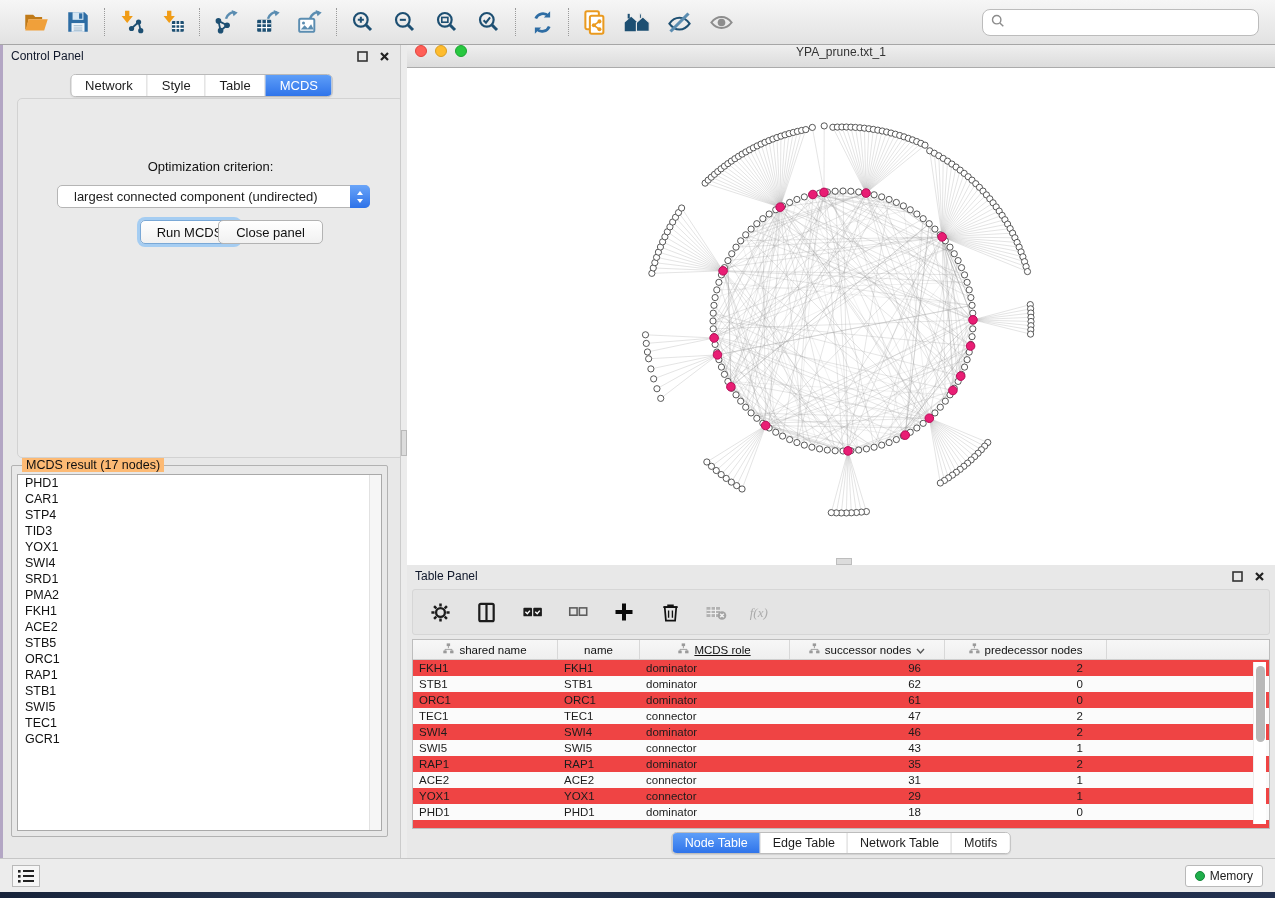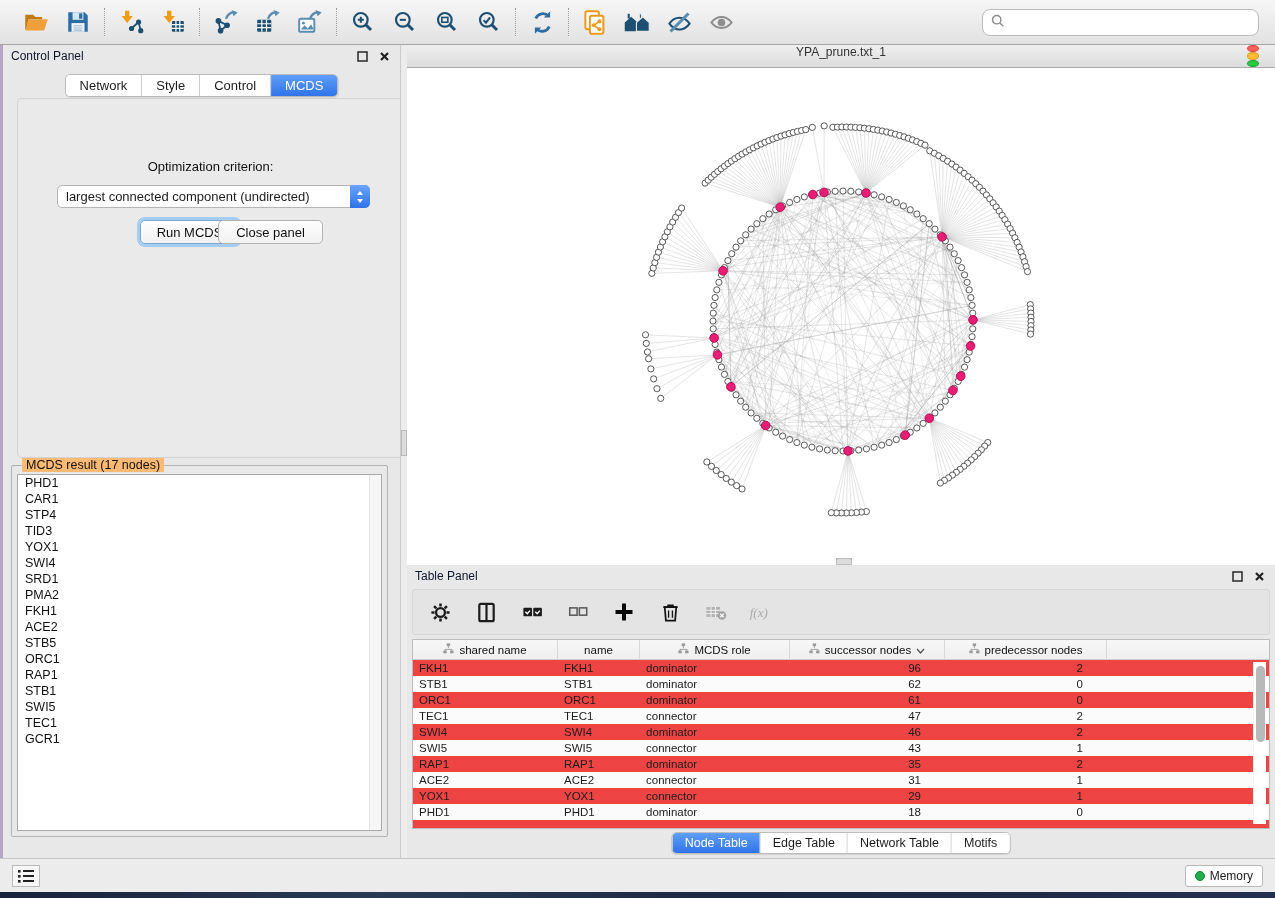--- a/index.html
+++ b/index.html
@@ -35,21 +35,21 @@
   #cp-tabs { position:absolute; left:50%; top:29px; transform:translateX(-50%); display:flex;
     border:1px solid #b9b9b9; border-radius:5px; overflow:hidden; background:#fff; box-shadow:0 1px 1px rgba(0,0,0,.08); }
   .cp-tab { padding:3px 14px; font-size:13px; background:#fff; border-right:1px solid #c9c9c9; cursor:default; }
   .cp-tab:last-child { border-right:none; }
   .cp-tab.sel { background:linear-gradient(#5e9ef8,#2f74ea); color:#fff; }
   #cp-content { position:absolute; left:14px; top:53px; width:387px; height:360px;
     background:#eaeaea; border:1px solid #d2d2d2; border-radius:5px; }
   #opt-label { position:absolute; left:0; top:60px; width:100%; text-align:center; font-size:13px; color:#111; }
   #criterion { position:absolute; left:39px; top:86px; width:313px; height:23px; background:#fff;
     border:1px solid #b5b5b5; border-radius:5px; display:flex; align-items:center; font-size:13px; }
-  #criterion .val { flex:1; padding:0 8px; white-space:nowrap; }
+  #criterion .val { flex:1; padding:0 16px; white-space:nowrap; }
   #criterion .stepper { width:20px; height:23px; margin:-1px -1px -1px 0; border-radius:0 5px 5px 0;
     background:linear-gradient(#6aa5f9,#2e72e8); display:flex; align-items:center; justify-content:center; }
   .btn { background:linear-gradient(#ffffff,#f1f1f1); border:1px solid #b3b3b3; border-radius:5px;
     font-size:13px; padding:3px 14px; color:#111; }
   #run-btn { position:absolute; left:88px; top:121px; width:99px; height:24px;
     box-shadow:0 0 0 3px #a5cdf2; border-color:#7aa8d6;margin-left:34px; }
   #closepanel-btn { position:absolute; left:200px; top:121px; width:105px; height:24px; }
 
   #result-group { position:absolute; left:8px; top:420px; width:377px; height:372px;
     border:1px solid #b2b2b2; border-radius:2px; }
@@ -60,21 +60,21 @@
   .mcds-item { height:16px; line-height:16px; padding-left:7px; font-size:12.5px; color:#111; }
 
   
   #v-splitter { left:400px; top:45px; width:7px; height:813px; background:#ececec; border-left:1px solid #cbcbcb; }
   #v-handle { position:absolute; left:0px; top:385px; width:6px; height:26px; background:#dcdcdc; border:1px solid #b9b9b9; }
   #h-handle { left:836px; top:558px; width:16px; height:7px; background:#dcdcdc; border:1px solid #bdbdbd; }
 
   
   #network-window { left:407px; top:45px; width:868px; height:520px; background:#fff; }
   #net-titlebar { height:23px; background:linear-gradient(#efefef,#dcdcdc); border-bottom:1px solid #ababab;
-    display:flex; align-items:flex-end; padding:0 8px; position:relative;flex-direction:column; }
+    display:flex; align-items:flex-start; padding:0 8px; position:relative; }
   .traffic { width:12px; height:12px; border-radius:50%; margin-right:8px; }
   #net-title { position:absolute; left:0; right:0; text-align:center; font-size:12px; color:#333; }
   #net-view { position:relative; width:868px; height:497px; background:#fff; }
 
   
   #table-panel { left:407px; top:565px; width:868px; height:293px; background:#e8e8e8; }
   #tp-toolbar { position:absolute; left:5px; top:24px; width:858px; height:46px;
     background:#e4e4e4; border:1px solid #d6d6d6; border-radius:3px; display:flex; align-items:center; gap:20px; padding:0 14px; }
   .tp-btn { width:26px; height:26px; display:flex; align-items:center; justify-content:center; }
   #node-table { position:absolute; left:5px; top:74px; width:858px; height:190px; background:#ef4444; border:1px solid #bdbdbd; }
@@ -279,21 +279,21 @@
       </span>
     <span class="win-ctl">
         <svg width="11" height="11">
           <path d="M2 2l7 7M9 2l-7 7" stroke="#222" stroke-width="2.2"></path>
         </svg>
       </span>
   </div>
   <div id="cp-tabs">
       <div class="cp-tab">Network</div>
       <div class="cp-tab">Style</div>
-      <div class="cp-tab">Control</div>
+      <div class="cp-tab">Table</div>
       <div class="cp-tab sel">MCDS</div>
     </div>
   <div id="cp-content">
     <div id="opt-label">Optimization criterion:</div>
     <div id="criterion">
       <span class="val">largest connected component (undirected)</span>
       <span class="stepper">
         <svg width="10" height="14" viewBox="0 0 10 14">
             <path d="M5 1 8 5H2z" fill="#fff"></path>
             <path d="M5 13 2 9h6z" fill="#fff"></path>
@@ -1095,21 +1095,21 @@
                 <rect x="3.7" y="0.4" width="3.4" height="2.7"></rect>
                 <rect x="0.3" y="7.6" width="3.4" height="2.7"></rect>
                 <rect x="7.1" y="7.6" width="3.4" height="2.7"></rect>
               </g>
             </svg></span>
           <span>shared name</span>
         </div>
         <div class="th" style="width: 82px;">
           <span>name</span>
         </div>
-        <div class="th" style="width: 150px;">
+        <div class="th" style="width: 150px; text-decoration: underline;">
           <span><svg width="11" height="11" viewBox="0 0 11 11">
               <path d="M5.4 3v2.2M2 8V6.4h7V8" fill="none" stroke="#9a9a9a" stroke-width="0.9"></path>
               <g fill="#9a9a9a">
                 <rect x="3.7" y="0.4" width="3.4" height="2.7"></rect>
                 <rect x="0.3" y="7.6" width="3.4" height="2.7"></rect>
                 <rect x="7.1" y="7.6" width="3.4" height="2.7"></rect>
               </g>
             </svg></span>
           <span>MCDS role</span>
         </div>

